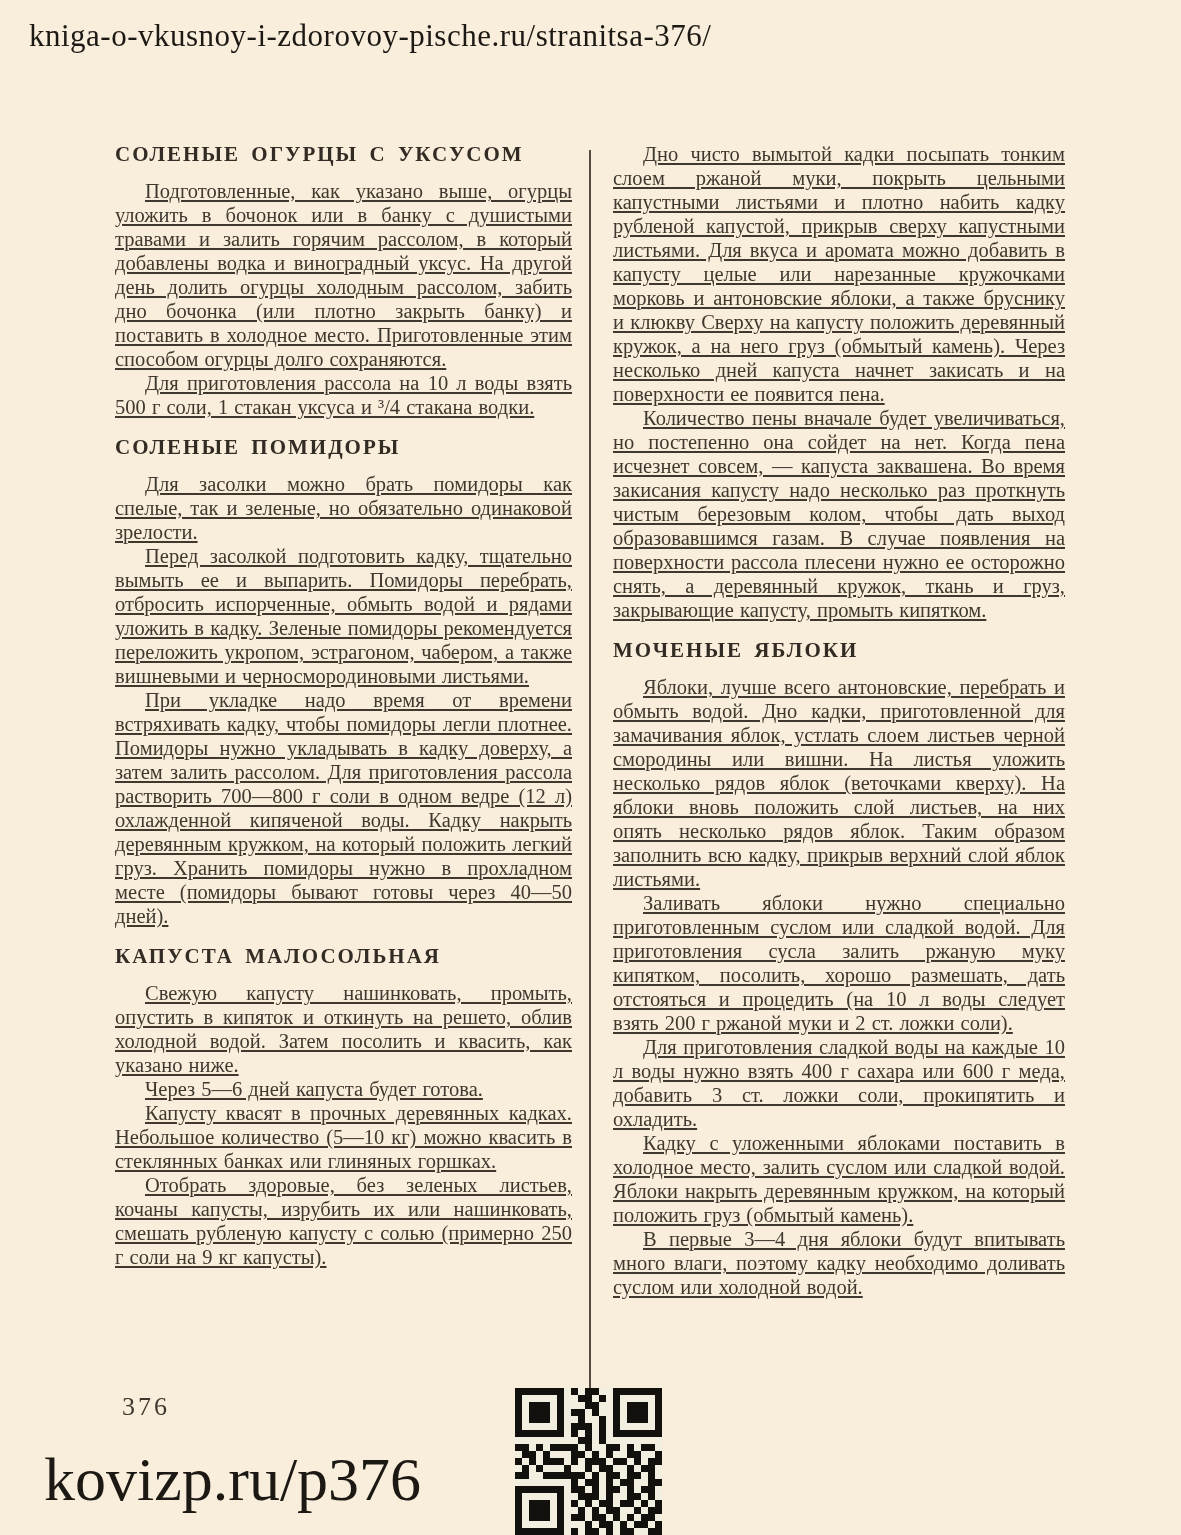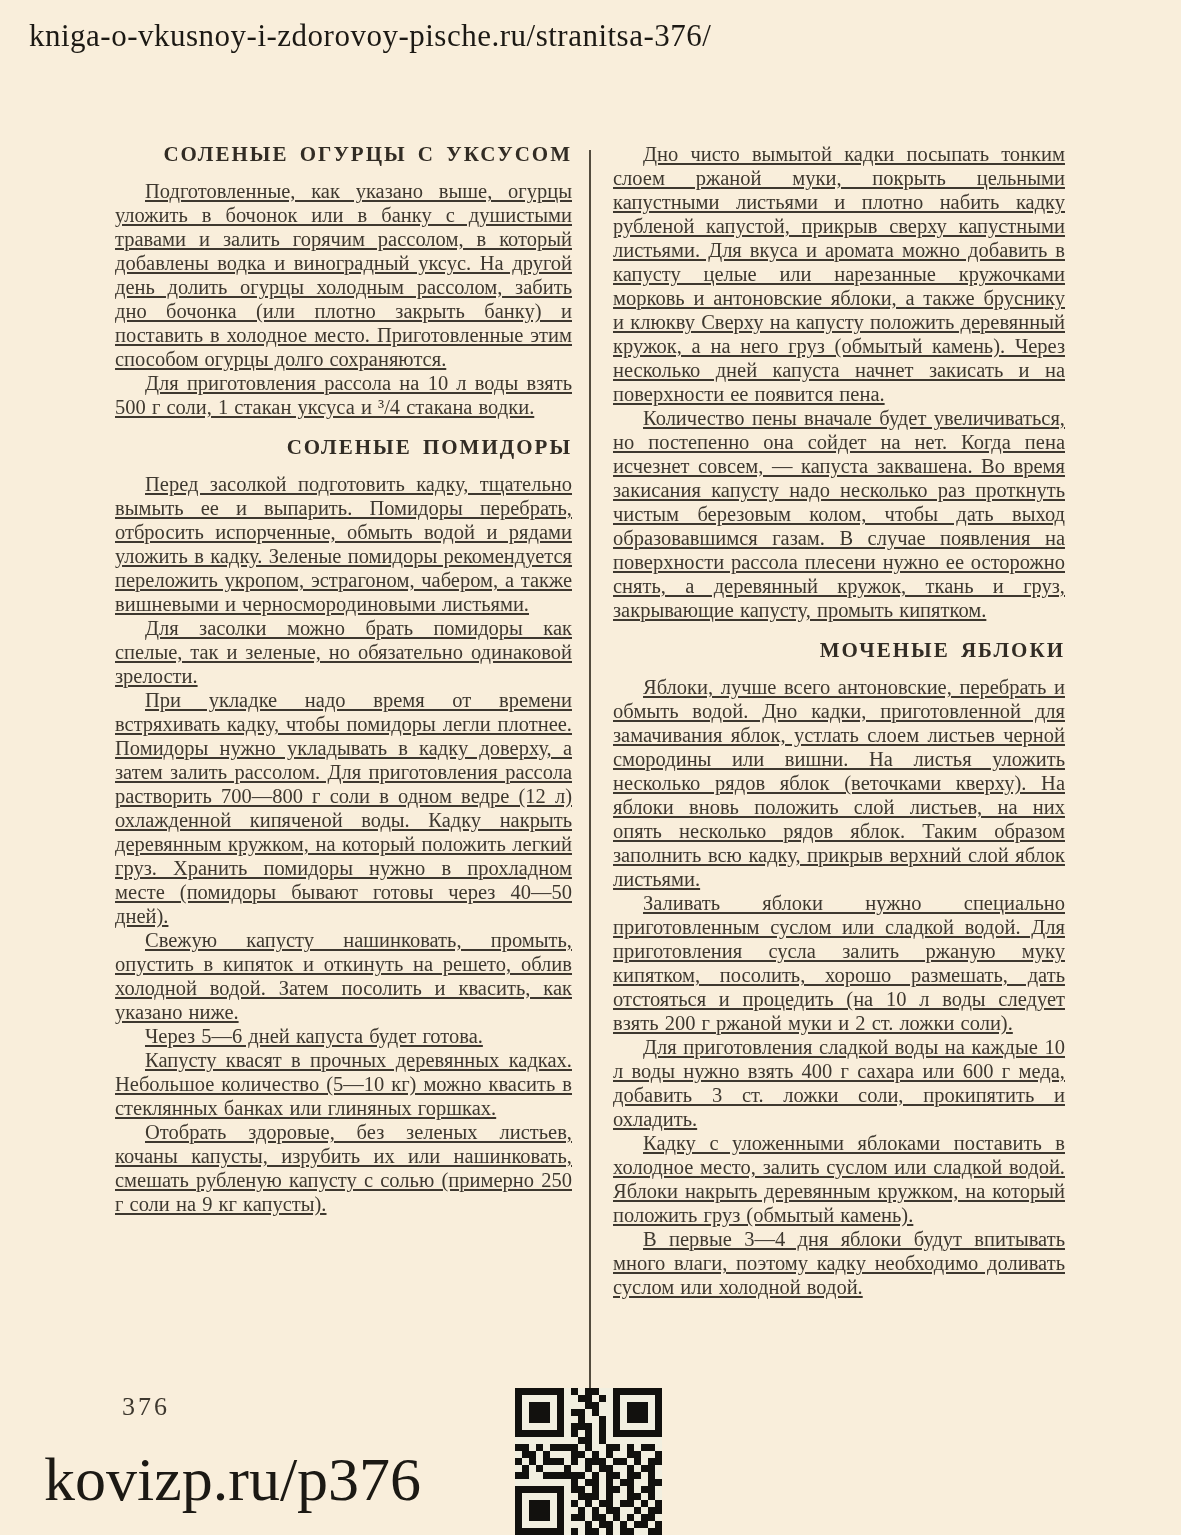--- a/index.html
+++ b/index.html
@@ -37,21 +37,21 @@
   .col-right{ left:613px; width:452px; }
   .divider{
     position:absolute;
     left:589px; top:150px;
     width:2px; height:1238px;
     background:var(--divider);
   }
   .section-heading{
     font-size:21px;
     font-weight:bold;
-    text-align:right;
+    text-align:left;
     letter-spacing:2px;
     word-spacing:4px;
     color:var(--heading);
     margin:16px 0 12px 0;
     line-height:25px;
   }
   .section:first-child .section-heading{ margin-top:0; }
   .para{
     font-size:20.5px;
     line-height:24px;
@@ -95,25 +95,26 @@
 <div class="divider"></div>
 
 <div class="col col-left">
   <div class="section">
     <div class="section-heading">СОЛЕНЫЕ ОГУРЦЫ С УКСУСОМ</div>
     <p class="para">Подготовленные, как указано выше, огурцы уложить в бочонок или в банку с душистыми травами и залить горячим рассолом, в который добавлены водка и виноградный уксус. На другой день долить огурцы холодным рассолом, забить дно бочонка (или плотно закрыть банку) и поставить в холодное место. Приготовленные этим способом огурцы долго сохраняются.</p>
     <p class="para">Для приготовления рассола на 10 л воды взять 500 г соли, 1 стакан уксуса и ³/4 стакана водки.</p>
   </div>
   <div class="section">
     <div class="section-heading">СОЛЕНЫЕ ПОМИДОРЫ</div>
+    <p class="para">Для засолки можно брать помидоры как спелые, так и зеленые, но обязательно одинаковой зрелости.</p>
     <p class="para">Перед засолкой подготовить кадку, тщательно вымыть ее и выпарить. Помидоры перебрать, отбросить испорченные, обмыть водой и рядами уложить в кадку. Зеленые помидоры рекомендуется переложить укропом, эстрагоном, чабером, а также вишневыми и черносмородиновыми листьями.</p>
-    <p class="para">Для засолки можно брать помидоры как спелые, так и зеленые, но обязательно одинаковой зрелости.</p>
     <p class="para">При укладке надо время от времени встряхивать кадку, чтобы помидоры легли плотнее. Помидоры нужно укладывать в кадку доверху, а затем залить рассолом. Для приготовления рассола растворить 700—800 г соли в одном ведре (12 л) охлажденной кипяченой воды. Кадку накрыть деревянным кружком, на который положить легкий груз. Хранить помидоры нужно в прохладном месте (помидоры бывают готовы через 40—50 дней).</p>
   </div>
   <div class="section">
+    <div class="section-heading">КАПУСТА МАЛОСОЛЬНАЯ</div>
     <p class="para">Свежую капусту нашинковать, промыть, опустить в кипяток и откинуть на решето, облив холодной водой. Затем посолить и квасить, как указано ниже.</p>
     <p class="para">Через 5—6 дней капуста будет готова.</p>
   </div>
   <div class="section">
     <p class="para">Капусту квасят в прочных деревянных кадках. Небольшое количество (5—10 кг) можно квасить в стеклянных банках или глиняных горшках.</p>
     <p class="para">Отобрать здоровые, без зеленых листьев, кочаны капусты, изрубить их или нашинковать, смешать рубленую капусту с солью (примерно 250 г соли на 9 кг капусты).</p>
   </div>
 </div>
 
 <div class="col col-right">

